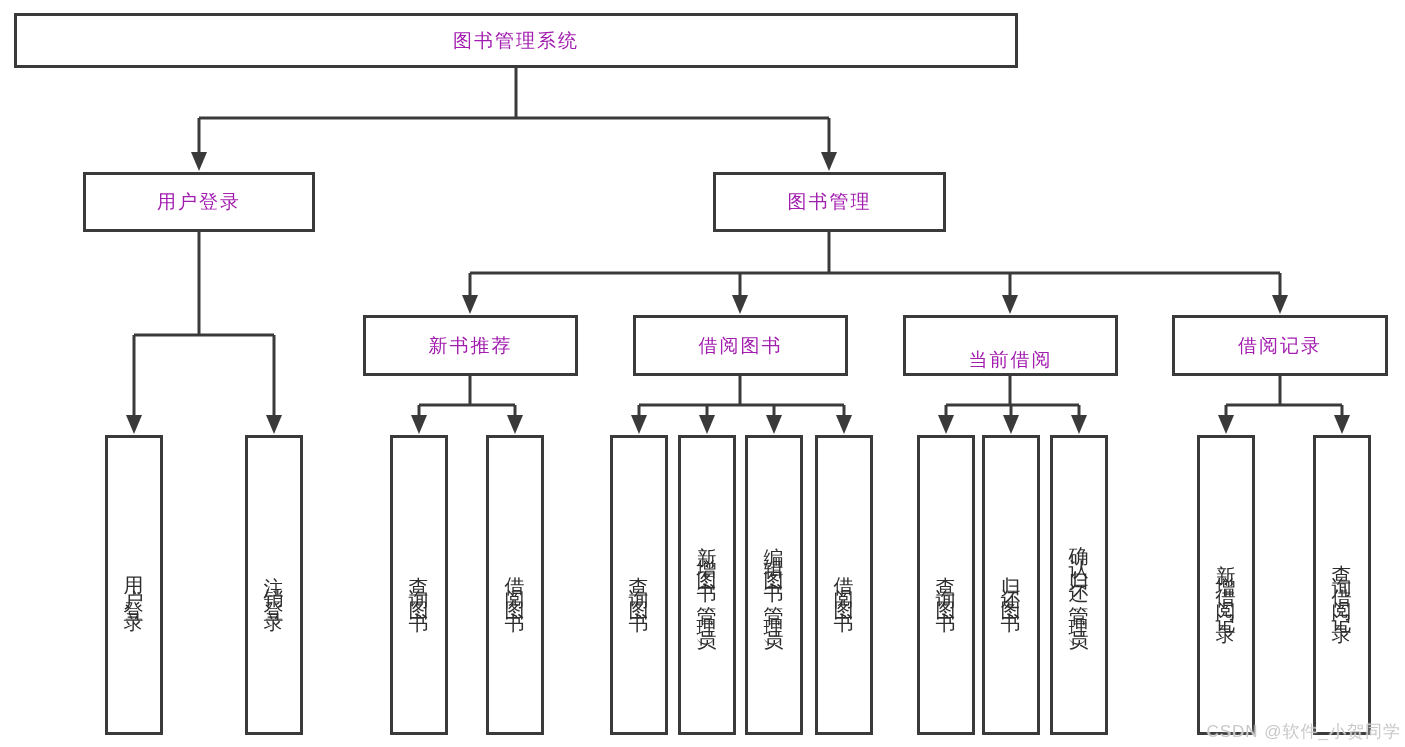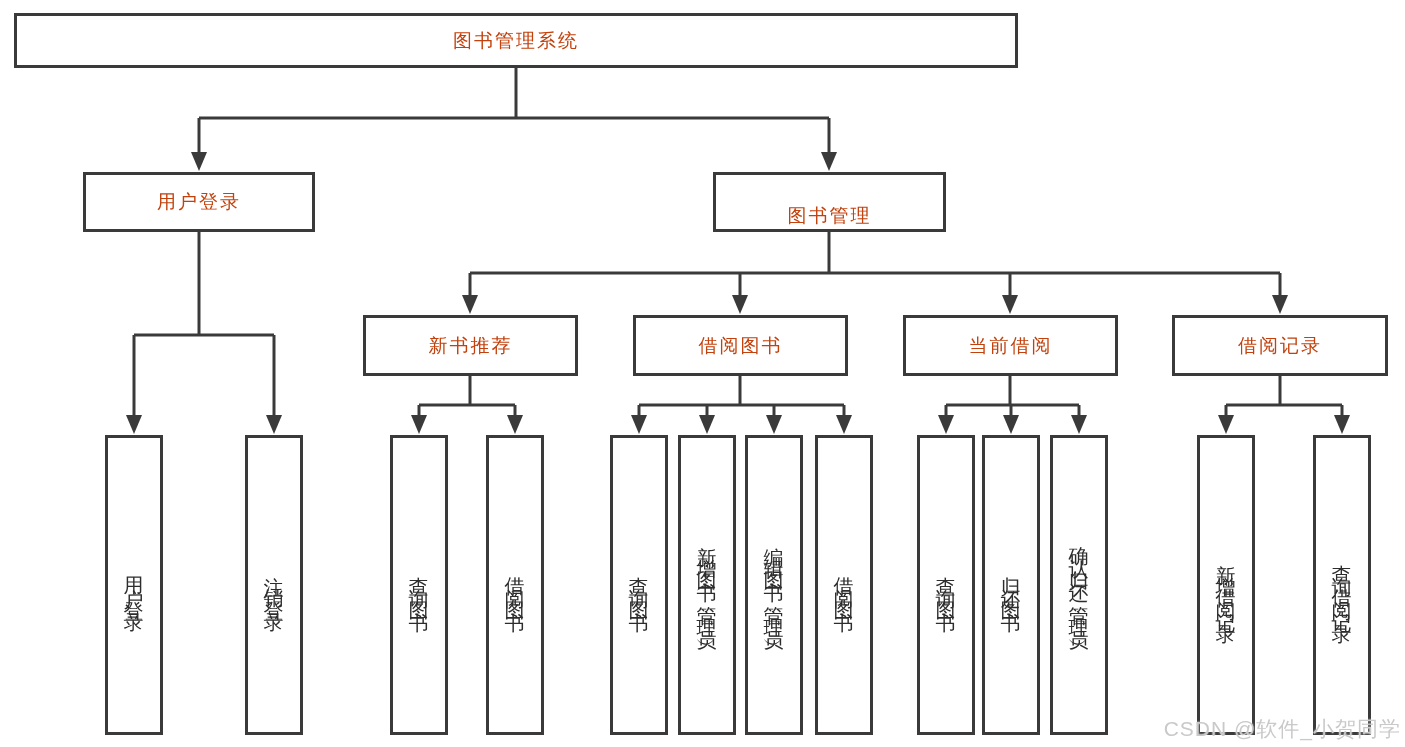--- a/index.html
+++ b/index.html
@@ -5,28 +5,28 @@
   html,body{margin:0;padding:0;background:#fff;}
   #stage{
     position:relative;width:1405px;height:747px;background:#fff;overflow:hidden;
     font-family:"Liberation Sans","DejaVu Sans",sans-serif;color:#2d2d2d;
   }
   #connectors{position:absolute;left:0;top:0;width:1405px;height:747px;}
   .node{
     position:absolute;box-sizing:border-box;background:#fff;
     border:3px solid #3a3a3a;display:flex;align-items:center;justify-content:center;
   }
-  .h-label{font-size:19px;letter-spacing:2px;color:#c2410c;white-space:nowrap;}
+  .h-label{font-size:19px;letter-spacing:2px;color:#a21caf;white-space:nowrap;}
   .leaf{border-width:3px;}
   .v-label{
     writing-mode:vertical-rl;text-orientation:mixed;
     font-size:20px;letter-spacing:12px;color:#2d2d2d;line-height:1;
   }
   #watermark{
-    position:absolute;right:4px;bottom:4px;font-size:21px;letter-spacing:1px;
+    position:absolute;right:4px;bottom:4px;font-size:17px;letter-spacing:1px;
     color:#c9c9c9;white-space:nowrap;text-shadow:0 0 2px #ffffff;
   }
 </style>
 </head>
 <body>
 
 <div id="stage">
 
   <svg id="connectors" viewBox="0 0 1405 747" xmlns="http://www.w3.org/2000/svg">
     <g stroke="#3a3a3a" stroke-width="3" fill="none">
@@ -94,31 +94,31 @@
     </g>
   </svg>
 
   <div class="node" style="left:14px;top:13px;width:1004px;height:55px;">
     <span class="h-label">图书管理系统</span>
   </div>
 
   <div class="node" style="left:83px;top:172px;width:232px;height:60px;">
     <span class="h-label">用户登录</span>
   </div>
-  <div class="node" style="left:713px;top:172px;width:233px;height:60px;align-items:flex-end;">
+  <div class="node" style="left:713px;top:172px;width:233px;height:60px;">
     <span class="h-label">图书管理</span>
   </div>
 
   <div class="node" style="left:363px;top:315px;width:215px;height:61px;align-items:center;">
     <span class="h-label">新书推荐</span>
   </div>
   <div class="node" style="left:633px;top:315px;width:215px;height:61px;">
     <span class="h-label">借阅图书</span>
   </div>
-  <div class="node" style="left:903px;top:315px;width:215px;height:61px;">
+  <div class="node" style="left:903px;top:315px;width:215px;height:61px;align-items:flex-end;">
     <span class="h-label">当前借阅</span>
   </div>
   <div class="node" style="left:1172px;top:315px;width:216px;height:61px;justify-content:center;">
     <span class="h-label">借阅记录</span>
   </div>
 
   <div class="node leaf" style="left:105px;top:435px;width:58px;height:300px;">
     <span class="v-label">用户登录</span>
   </div>
   <div class="node leaf" style="left:245px;top:435px;width:58px;height:300px;">

